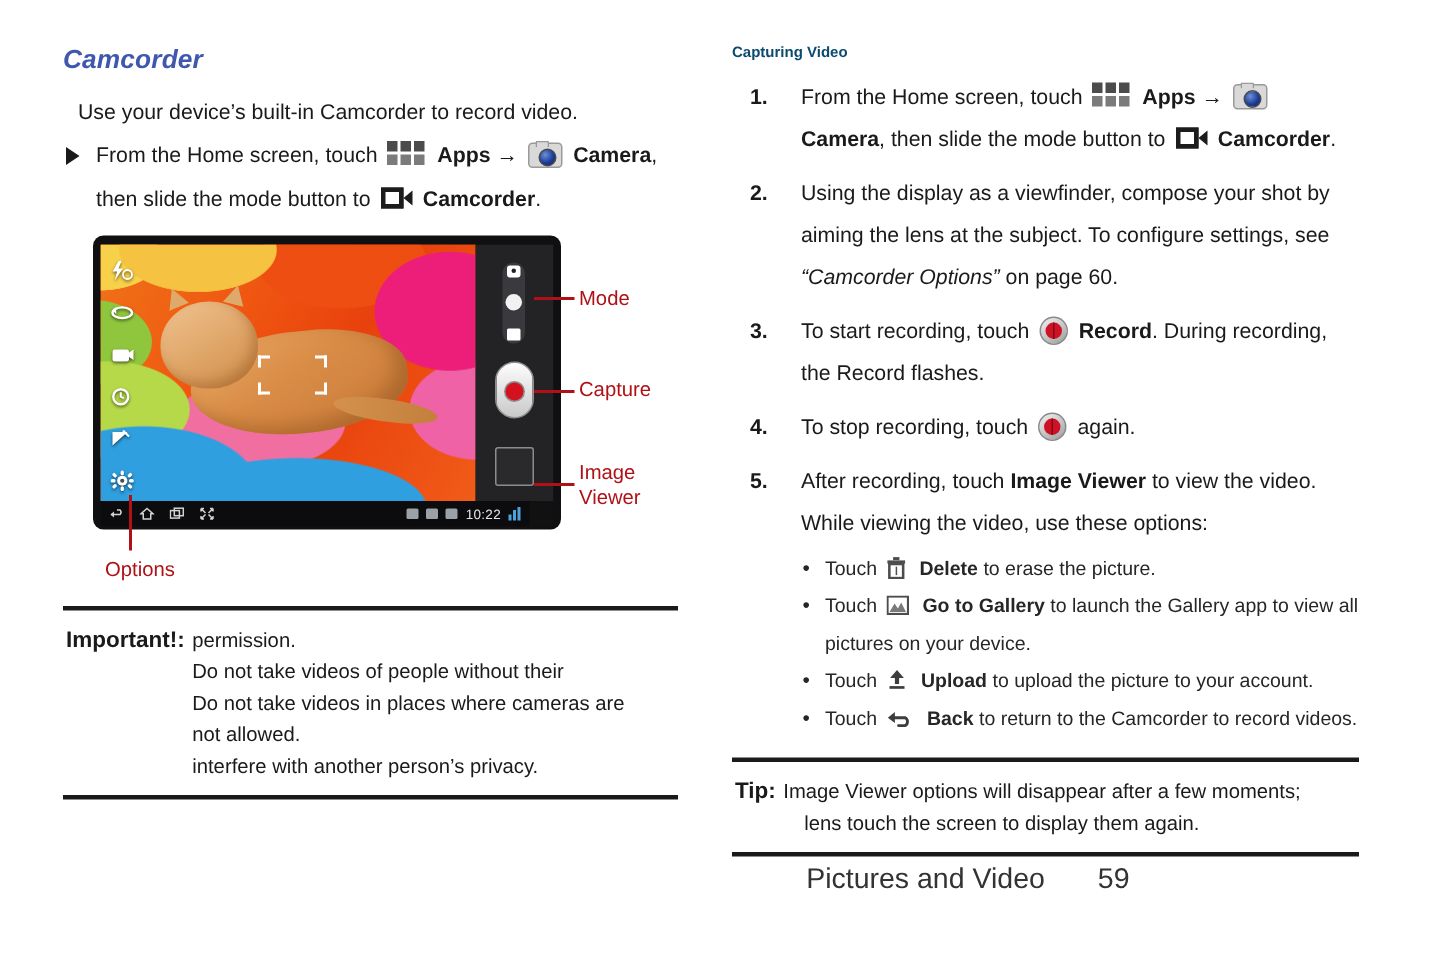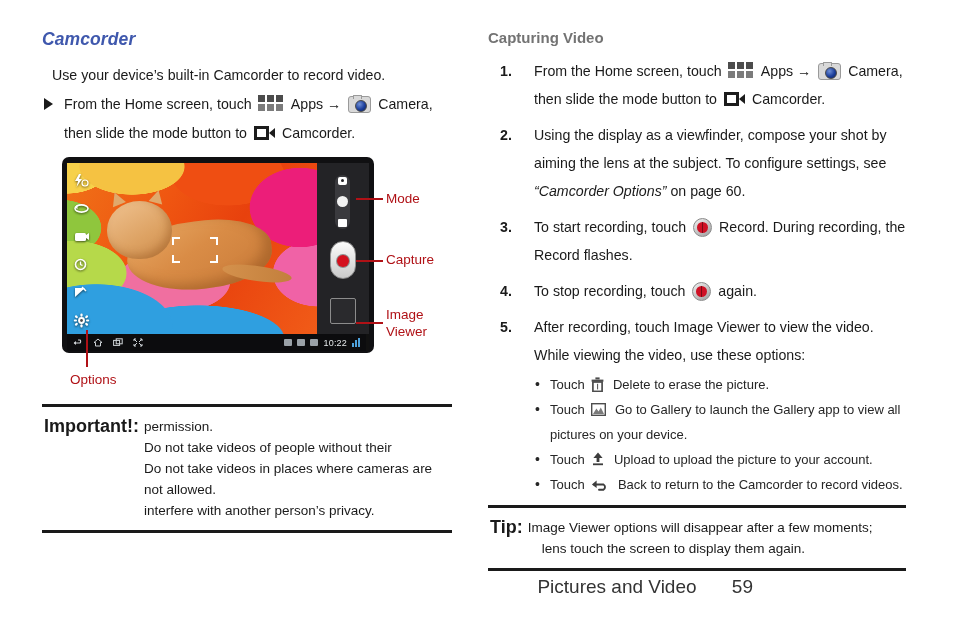--- a/index.html
+++ b/index.html
@@ -26,35 +26,35 @@
   .h-section {
     font-size: 17.5px;
     font-weight: bold;
     font-style: italic;
     color: #3f58ad;
     letter-spacing: 0.1px;
     margin: 0 0 13px 0;
     line-height: 1.1;
   }
   .h-sub {
-    font-size: 15px;
+    font-size: 10px;
     font-weight: bold;
-    color: #737373;
+    color: #0c4a6e;
     margin: 0 0 10px 0;
     line-height: 1.1;
   }
 
   
   .para {
     font-size: 14.2px;
     line-height: 26px;
     margin: 0 0 2px 0;
   }
   .para.indent { padding-left: 10px; }
-  b, .bold { font-weight: normal; }
+  b, .bold { font-weight: bold; }
   .ital { font-style: italic; margin-top: 43px; }
 
   
   .tri-block {
     position: relative;
     padding-left: 22px;
     font-size: 14.2px;
     line-height: 29px;
     margin-top: 2px;
   }
@@ -208,21 +208,21 @@
 
   
   .note {
     border-top: 3px solid #1a1a1a;
     border-bottom: 3px solid #1a1a1a;
     padding: 9px 2px 9px 2px;
   }
   .note-row { display: flex; }
   .note-label {
     font-weight: bold;
-    font-size: 18px;
+    font-size: 15px;
     line-height: 21px;
     white-space: nowrap;
     padding-right: 5px;
     text-align: right;
   }
   .note-body { font-size: 13.5px; line-height: 21px; }
   .note-body div { white-space: nowrap; }
 
   
   .footer {
@@ -391,21 +391,21 @@
     position: absolute;
     left: 13px; bottom: 10px;
     width: 26px; height: 26px;
     border: 1px solid #8c8c8c;
     border-radius: 2px;
     background: #2a2a2d;
   }
   
   .statusbar {
     position: absolute;
-    left: 0; right: 3px; bottom: 0;
+    left: 0; right: 16px; bottom: 0;
     height: 17px;
     background: #0c0c0e;
     display: flex;
     align-items: center;
   }
   .sb-left { display: flex; gap: 11px; padding-left: 6px; }
   .sb-ic {
     width: 9px; height: 9px;
     color: #cfd4d8;
     font-size: 9px;

